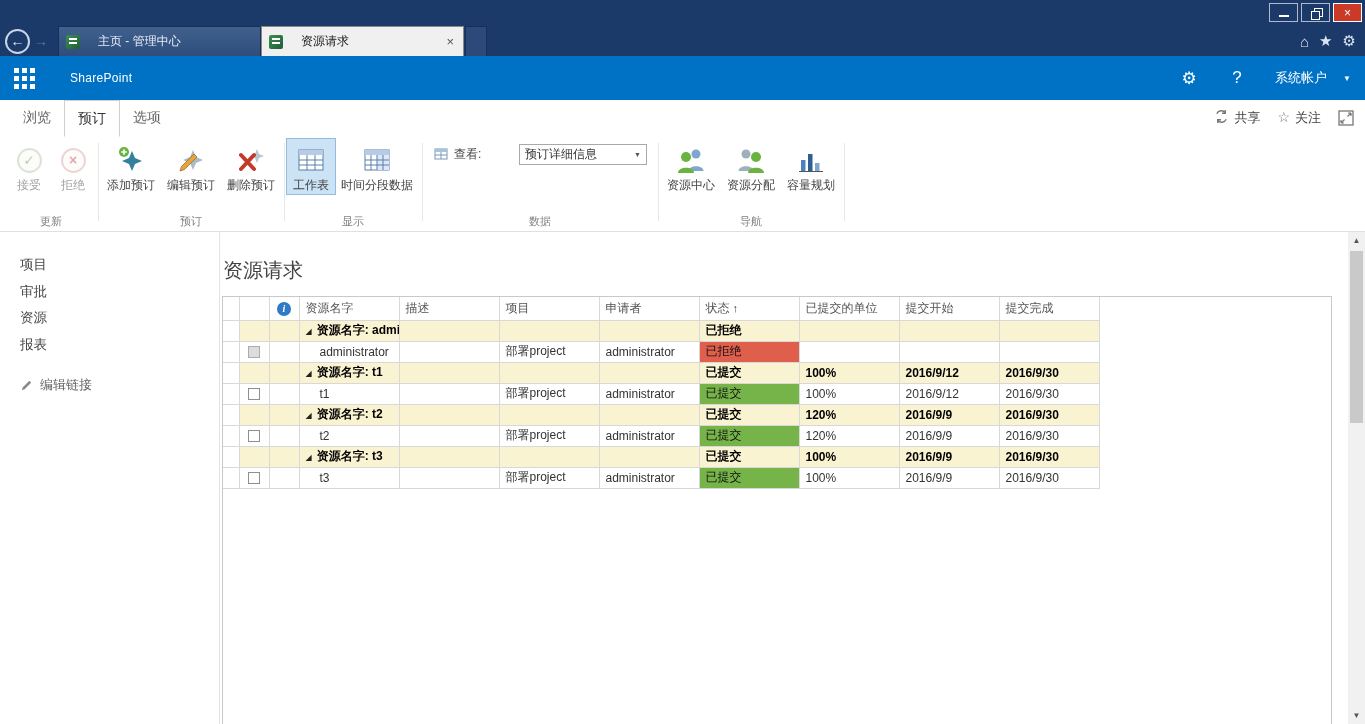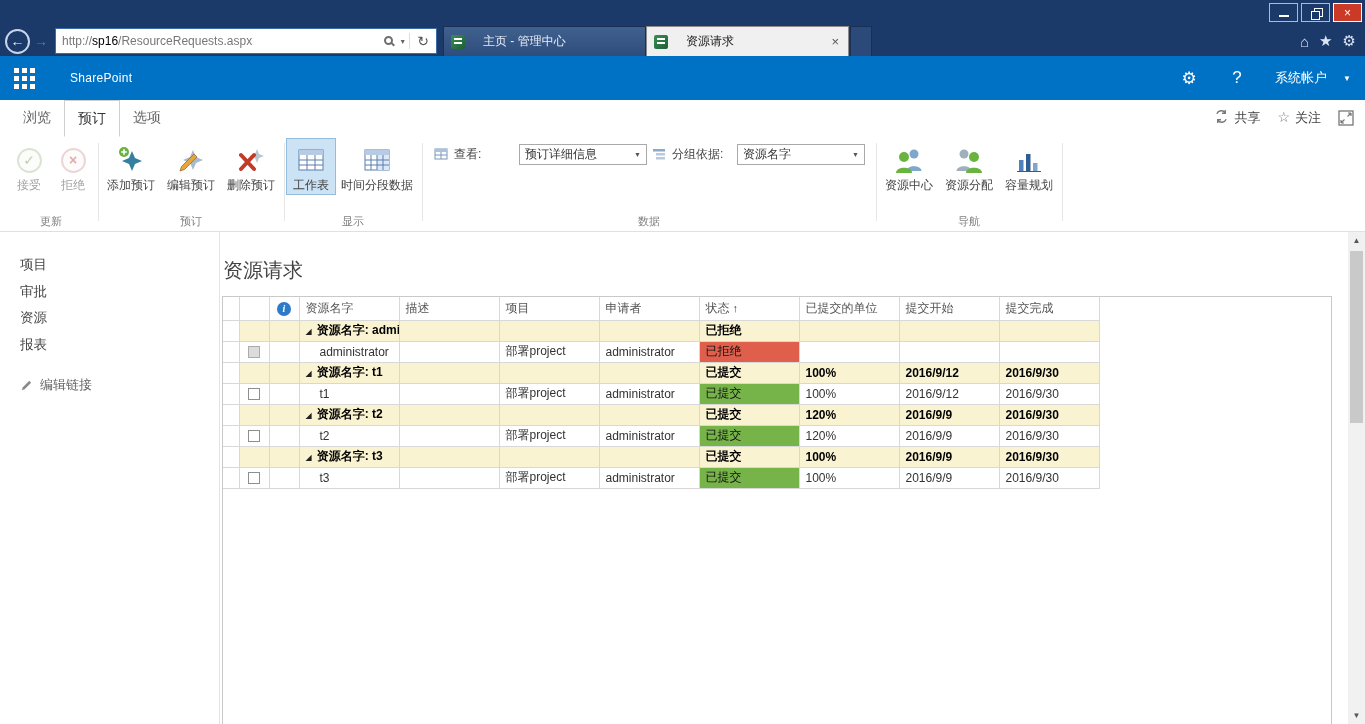--- a/index.html
+++ b/index.html
@@ -125,29 +125,20 @@
     <div class="win-btn close">
         <span>×</span>
       </div>
   </div>
 </div>
 
 <div class="navrow">
   <div class="back-btn"><span>←</span></div>
   <div class="fwd-btn"><span>→</span></div>
 
-  <div class="addressbar">
-    <div class="addr-text"><span>http://</span><span class="host">sp16</span><span>/ResourceRequests.aspx</span></div>
-    <div class="addr-icons">
-      <span class="mag"></span>
-      <span class="addr-caret">▼</span>
-      <span class="addr-sep"></span>
-      <span class="refresh">↻</span>
-    </div>
-  </div>
 
   <div class="tabstrip">
     <div class="btab inactive">
       <span class="favicon"></span>
       <span class="tab-title">主页 - 管理中心</span>
     </div>
     <div class="btab active">
       <span class="favicon"></span>
       <span class="tab-title">资源请求</span>
       <span class="tab-close">×</span>
@@ -306,34 +297,20 @@
         <span class="dicon">
           <svg width="14" height="14" viewBox="0 0 14 14">
               <rect x="1" y="2" width="12" height="10" fill="#fff" stroke="#7a97b8"></rect>
               <rect x="1" y="2" width="12" height="3" fill="#a8c3de"></rect>
               <path d="M1 8 H13 M7 5 V12" stroke="#7a97b8"></path>
             </svg>
         </span>
         <span class="dr-label">查看:</span>
         <div class="dropdown">
           <span class="val">预订详细信息</span>
-          <span class="dd-caret">▼</span>
-        </div>
-      </div>
-      <div class="datarow">
-        <span class="dicon">
-          <svg width="14" height="14" viewBox="0 0 14 14">
-              <rect x="1" y="2" width="12" height="2.5" fill="#8aa8c8"></rect>
-              <rect x="4" y="6" width="9" height="2.5" fill="#b8cadd"></rect>
-              <rect x="4" y="10" width="9" height="2.5" fill="#b8cadd"></rect>
-            </svg>
-        </span>
-        <span class="dr-label">分组依据:</span>
-        <div class="dropdown">
-          <span class="val">资源名字</span>
           <span class="dd-caret">▼</span>
         </div>
       </div>
     </div>
     <div class="rgl">数据</div>
   </div>
 
   <div class="rgroup">
     <div class="rbtns">
       <div class="bigbtn">

